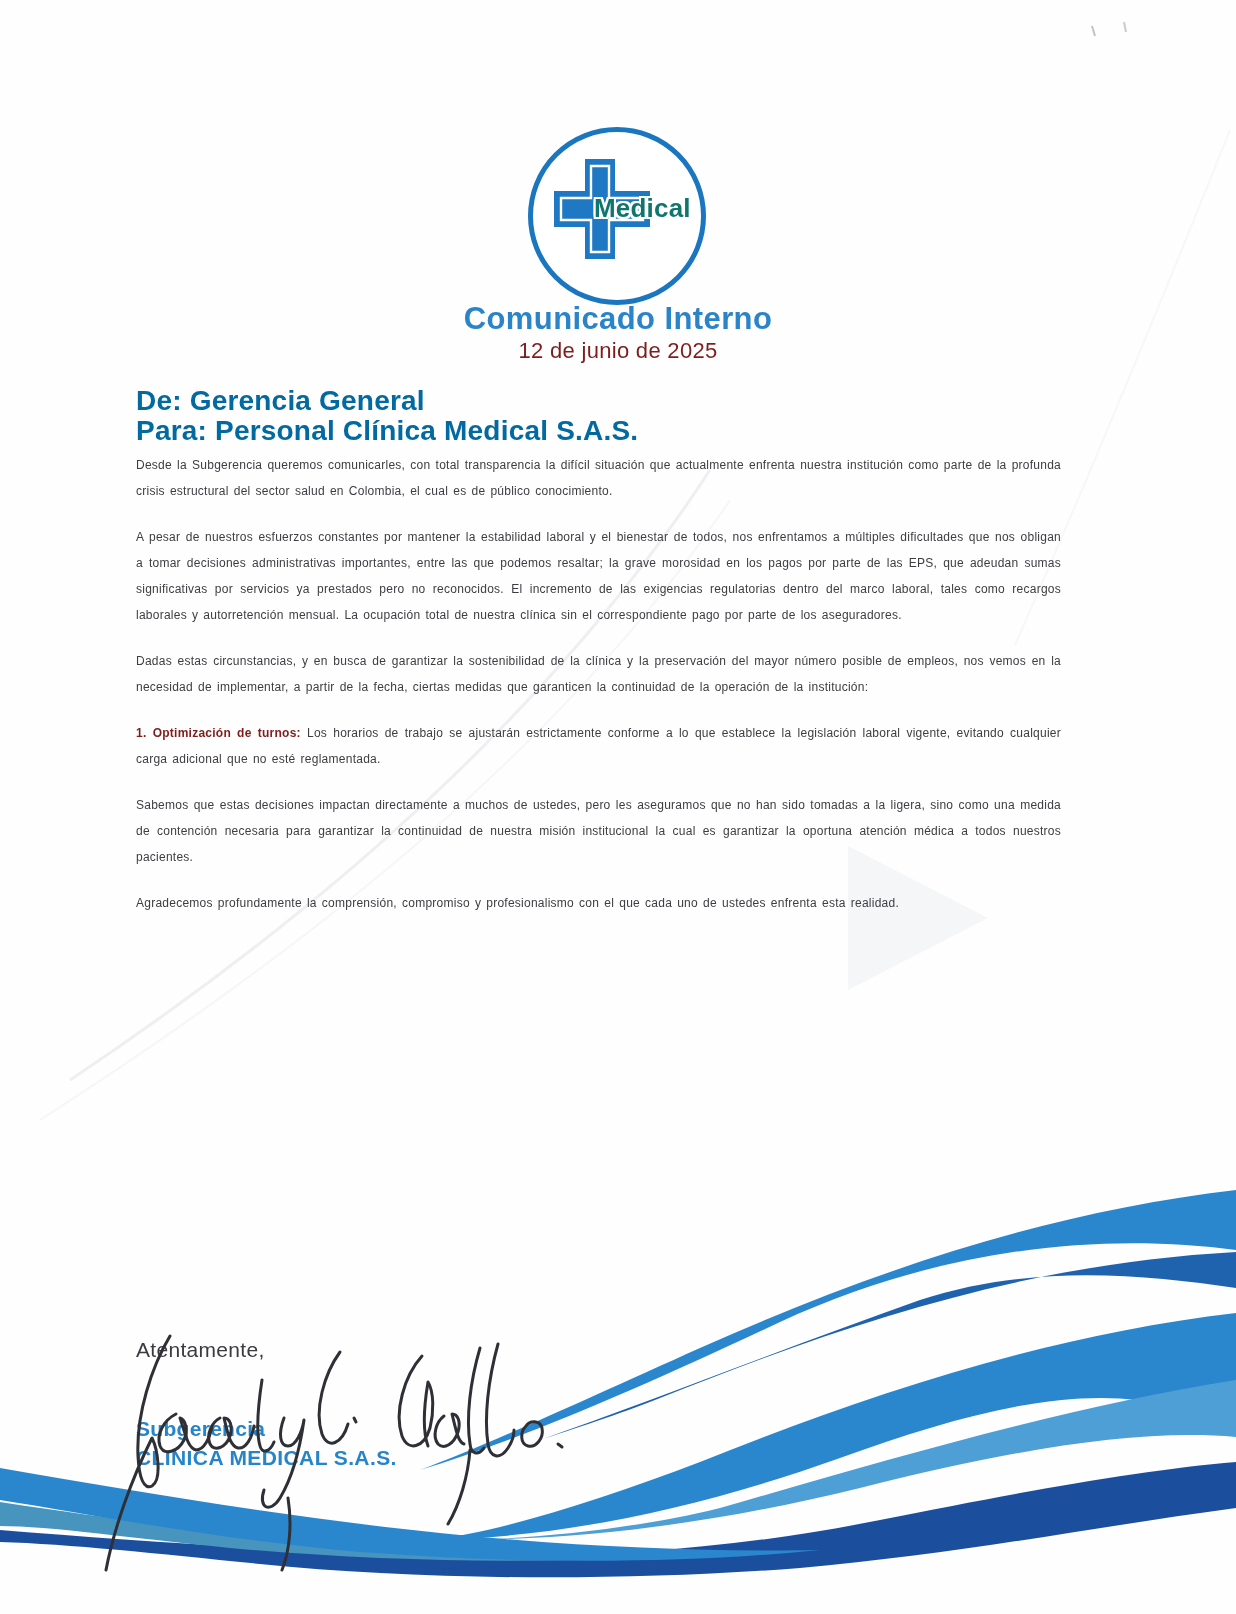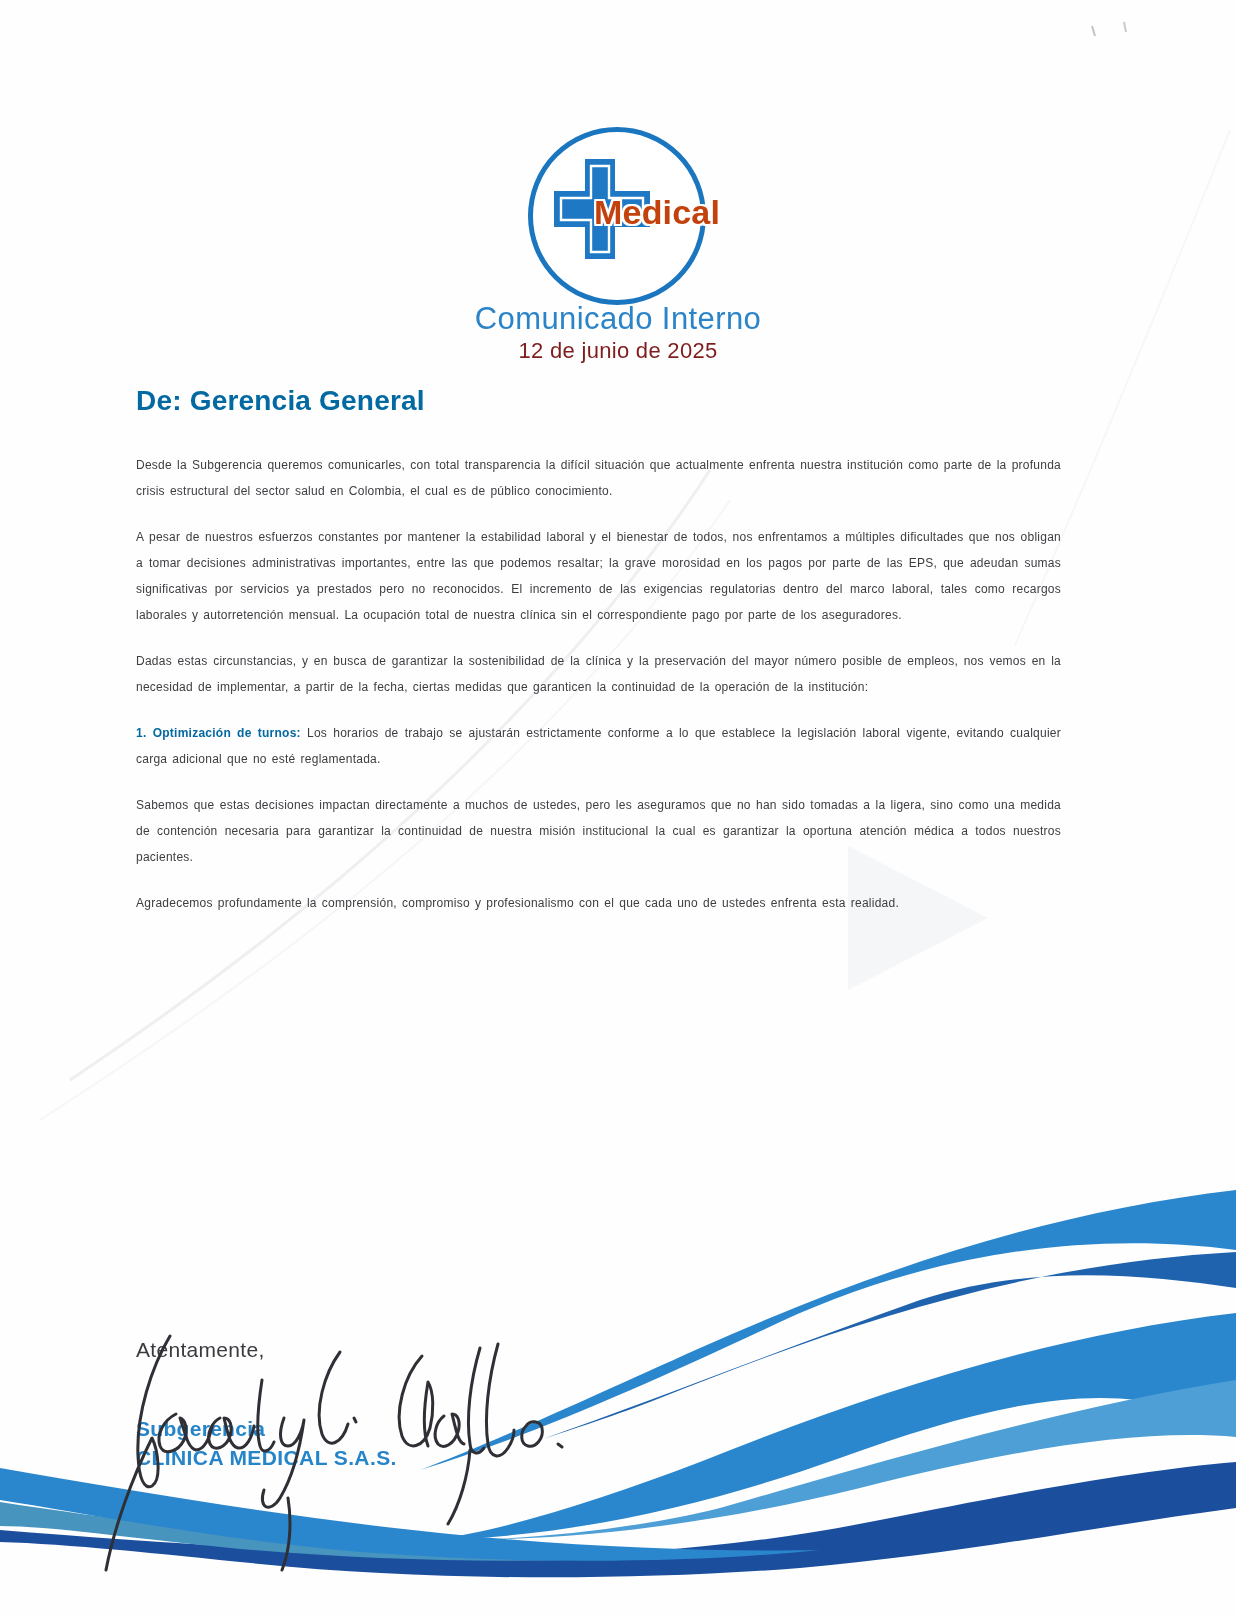--- a/index.html
+++ b/index.html
@@ -17,48 +17,48 @@
   
   .logo{position:absolute;left:528px;top:127px;width:176px;height:176px;z-index:2;}
   .logo-circle{
     position:absolute;left:0;top:0;width:168px;height:168px;
     border:5px solid #1b76c0;border-radius:50%;
     background:#fff;
   }
   .logo-cross{position:absolute;left:24px;top:30px;z-index:1;}
   .logo-brand{
     position:absolute;left:66px;top:66px;z-index:2;
-    font-weight:700;font-size:34px;color:#c2410c;letter-spacing:.2px;
+    font-weight:700;font-size:26px;color:#0f766e;letter-spacing:.2px;
     text-shadow:-2px 0 0 #fff,2px 0 0 #fff,0 -2px 0 #fff,0 2px 0 #fff,-2px -2px 0 #fff,2px 2px 0 #fff,-2px 2px 0 #fff,2px -2px 0 #fff;
   }
 
   
   .doc-title{
     position:absolute;left:0;top:301px;width:1236px;z-index:2;
-    text-align:center;font-weight:400;font-size:31px;color:#2b84c8;letter-spacing:.4px;margin:0;
+    text-align:center;font-weight:700;font-size:31px;color:#2b84c8;letter-spacing:.4px;margin:0;
   }
   .doc-date{
     position:absolute;left:0;top:338px;width:1236px;z-index:2;
     text-align:center;font-weight:500;font-size:22px;color:#7f1d1d;letter-spacing:.3px;
   }
 
   
   .recipients{position:absolute;left:136px;top:386px;z-index:2;line-height:30px;}
   .recip-line{font-weight:700;font-size:28px;color:#0369a1;letter-spacing:.2px;}
 
   
   .body-text{
     position:absolute;left:136px;top:452px;width:925px;z-index:2;
     font-size:12px;line-height:26px;color:#3d3d42;
     letter-spacing:.25px;word-spacing:1.5px;
     text-align:justify;
   }
   .body-text p{margin:0 0 20px 0;}
   .body-text p.last{margin-bottom:0;}
-  .body-text strong{color:#0369a1;font-weight:700;}
+  .body-text strong{color:#7f1d1d;font-weight:700;}
 
   
   .closing{position:absolute;left:136px;top:1338px;z-index:2;font-size:21px;color:#3a3a40;letter-spacing:.3px;}
   .sig-role{position:absolute;left:136px;top:1417px;z-index:2;font-weight:700;font-size:21px;color:#2684c9;letter-spacing:.3px;}
   .sig-company{position:absolute;left:136px;top:1446px;z-index:2;font-weight:700;font-size:21px;color:#2684c9;letter-spacing:.4px;}
   .signature-svg{position:absolute;left:92px;top:1318px;z-index:5;}
 
   
   .waves{position:absolute;left:0;top:1140px;width:1236px;height:474px;z-index:1;}
 </style>
@@ -83,20 +83,21 @@
       <path d="M39,9 L57,9 L57,41 L91,41 L91,63 L57,63 L57,95 L39,95 L39,63 L9,63 L9,41 L39,41 Z" fill="none" stroke="#ffffff" stroke-width="2.4"></path>
     </svg>
     <span class="logo-brand">Medical</span>
   </div>
 
   <h1 class="doc-title">Comunicado Interno</h1>
   <div class="doc-date">12 de junio de 2025</div>
 
   <div class="recipients">
     <div class="recip-line">De: Gerencia General</div>
+    <div class="recip-line">Para: Personal Clínica Medical S.A.S.</div>
   </div>
 
   <div class="body-text">
     <p>Desde la Subgerencia queremos comunicarles, con total transparencia la difícil situación que actualmente enfrenta nuestra institución como parte de la profunda crisis estructural del sector salud en Colombia, el cual es de público conocimiento.</p>
     <p>A pesar de nuestros esfuerzos constantes por mantener la estabilidad laboral y el bienestar de todos, nos enfrentamos a múltiples dificultades que nos obligan a tomar decisiones administrativas importantes, entre las que podemos resaltar; la grave morosidad en los pagos por parte de las EPS, que adeudan sumas significativas por servicios ya prestados pero no reconocidos. El incremento de las exigencias regulatorias dentro del marco laboral, tales como recargos laborales y autorretención mensual. La ocupación total de nuestra clínica sin el correspondiente pago por parte de los aseguradores.</p>
     <p>Dadas estas circunstancias, y en busca de garantizar la sostenibilidad de la clínica y la preservación del mayor número posible de empleos, nos vemos en la necesidad de implementar, a partir de la fecha, ciertas medidas que garanticen la continuidad de la operación de la institución:</p>
     <p><strong>1. Optimización de turnos:</strong><span> Los horarios de trabajo se ajustarán estrictamente conforme a lo que establece la legislación laboral vigente, evitando cualquier carga adicional que no esté reglamentada.</span></p>
     <p>Sabemos que estas decisiones impactan directamente a muchos de ustedes, pero les aseguramos que no han sido tomadas a la ligera, sino como una medida de contención necesaria para garantizar la continuidad de nuestra misión institucional la cual es garantizar la oportuna atención médica a todos nuestros pacientes.</p>
     <p>Agradecemos profundamente la comprensión, compromiso y profesionalismo con el que cada uno de ustedes enfrenta esta realidad.</p>
   </div>

